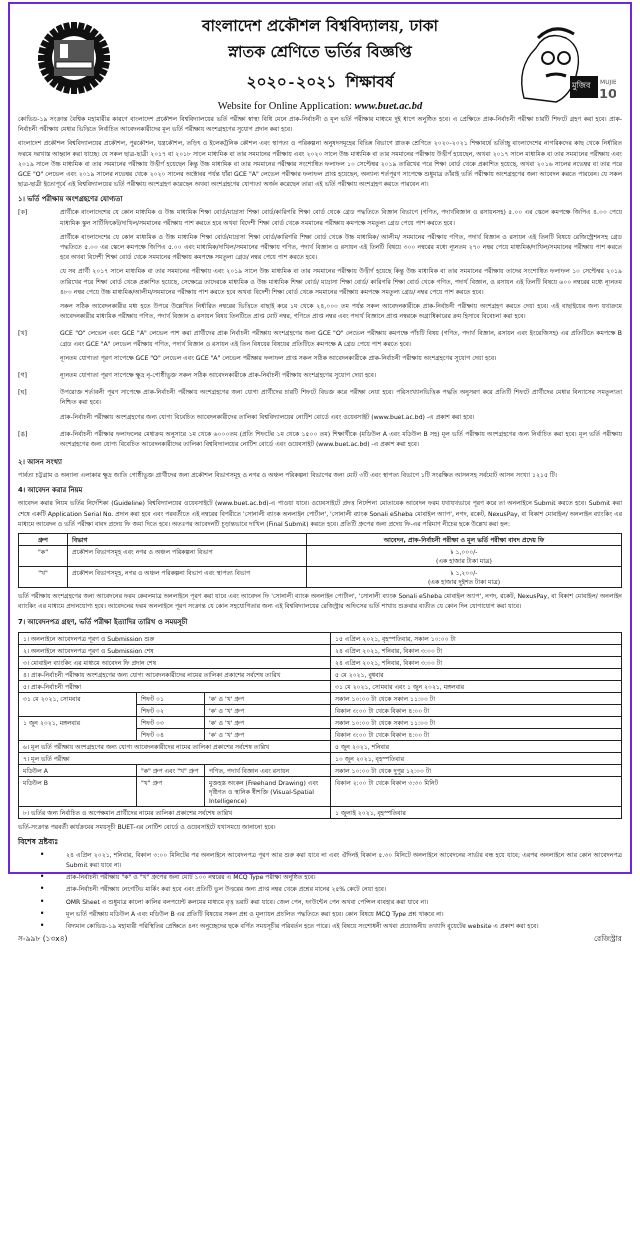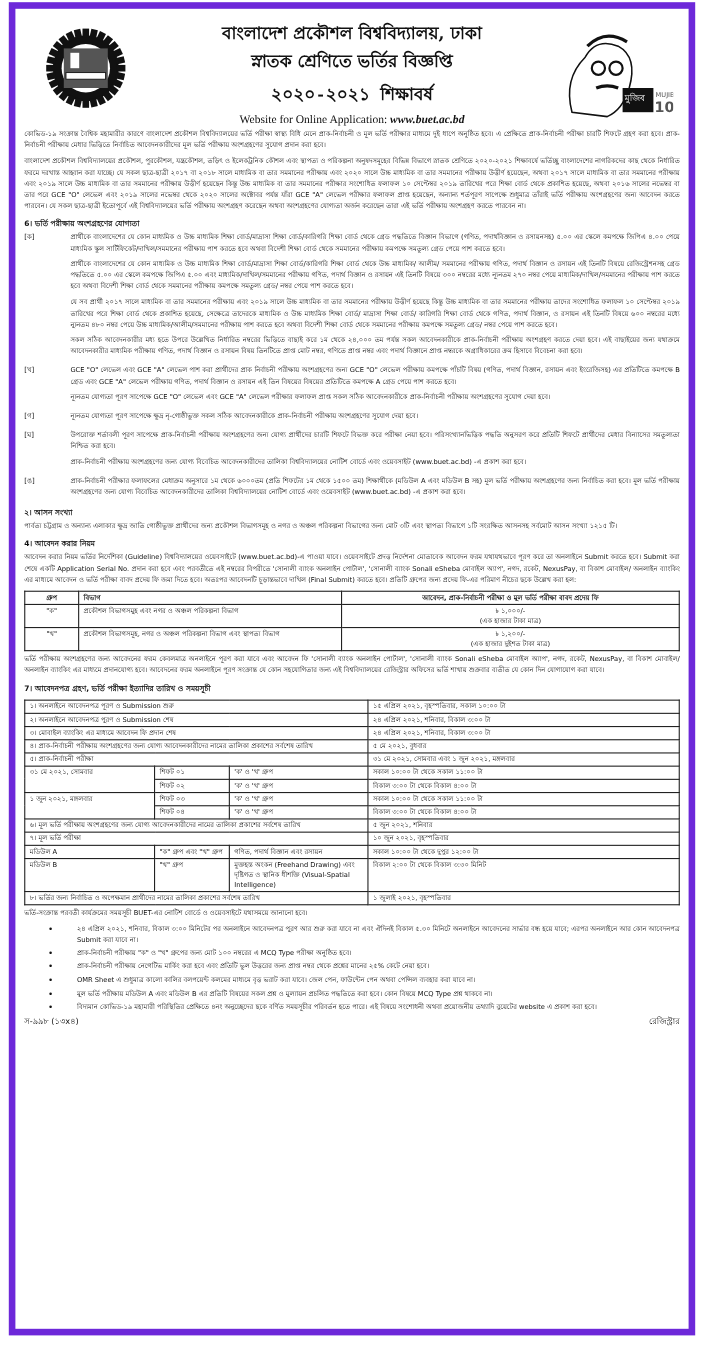--- a/index.html
+++ b/index.html
@@ -1,17 +1,17 @@
 <!DOCTYPE html>
 <html><head>
 <meta charset="utf-8">
 <style>
   html,body{margin:0;padding:0;background:#fff;}
   body{width:640px;height:1234px;overflow:hidden;font-family:"DejaVu Sans",sans-serif;color:#111;}
-  .page{position:absolute;left:8px;top:2px;width:624px;height:1212px;border:6px solid #6d28d9;box-sizing:border-box;padding:4px 8px;}
+  .page{position:absolute;left:8px;top:2px;width:624px;height:872px;border:2px solid #6d28d9;box-sizing:border-box;padding:4px 8px;}
   .hdr{position:relative;height:100px;text-align:center;}
   .logo{position:absolute;left:18px;top:6px;width:76px;height:76px;}
   .portrait{position:absolute;right:6px;top:4px;width:120px;height:86px;}
   .t1{font-family:"DejaVu Serif",serif;font-size:15.5px;font-weight:bold;margin-top:6px;}
   .t2{font-family:"DejaVu Serif",serif;font-size:15.5px;font-weight:bold;margin-top:0;}
   .t3{font-family:Liberation Mono, monospace;font-size:15.5px;font-weight:bold;margin-top:4px;}
   .web{font-family:"Liberation Serif",serif;font-size:10.5px;margin-top:4px;}
   .web b{font-weight:bold;font-style:italic;}
   p,.para{font-size:6.1px;line-height:10.2px;margin:0 0 4px 0;text-align:justify;}
   .sec{font-size:6.8px;font-weight:bold;margin:3px 0 2px 0;}
@@ -89,21 +89,21 @@
       <rect x="74" y="58" width="28" height="22" fill="#111"></rect>
       <text x="76" y="70" font-size="8" fill="#fff" font-family="DejaVu Sans, sans-serif">মুজিব</text>
       <text x="104" y="66" font-size="6" fill="#555" font-family="DejaVu Sans, sans-serif">MUJIB</text>
       <text x="103" y="80" font-size="13" fill="#555" font-family="DejaVu Sans, sans-serif" font-weight="bold">100</text>
     </svg>
   </div>
 
   <p>কোভিড-১৯ সংক্রান্ত বৈশ্বিক মহামারীর কারণে বাংলাদেশ প্রকৌশল বিশ্ববিদ্যালয়ের ভর্তি পরীক্ষা স্বাস্থ্য বিধি মেনে প্রাক-নির্বাচনী ও মূল ভর্তি পরীক্ষার মাধ্যমে দুই ধাপে অনুষ্ঠিত হবে। এ প্রেক্ষিতে প্রাক-নির্বাচনী পরীক্ষা চারটি শিফটে গ্রহণ করা হবে। প্রাক-নির্বাচনী পরীক্ষায় মেধার ভিত্তিতে নির্বাচিত আবেদনকারীদের মূল ভর্তি পরীক্ষায় অংশগ্রহণের সুযোগ প্রদান করা হবে।</p>
   <p>বাংলাদেশ প্রকৌশল বিশ্ববিদ্যালয়ের প্রকৌশল, পুরকৌশল, যন্ত্রকৌশল, তড়িৎ ও ইলেকট্রনিক কৌশল এবং স্থাপত্য ও পরিকল্পনা অনুষদসমূহের বিভিন্ন বিভাগে স্নাতক শ্রেণিতে ২০২০-২০২১ শিক্ষাবর্ষে ভর্তিচ্ছু বাংলাদেশের নাগরিকদের কাছ থেকে নির্ধারিত ফরমে দরখাস্ত আহ্বান করা যাচ্ছে। যে সকল ছাত্র-ছাত্রী ২০১৭ বা ২০১৮ সালে মাধ্যমিক বা তার সমমানের পরীক্ষায় এবং ২০২০ সালে উচ্চ মাধ্যমিক বা তার সমমানের পরীক্ষায় উত্তীর্ণ হয়েছেন, অথবা ২০১৭ সালে মাধ্যমিক বা তার সমমানের পরীক্ষায় এবং ২০১৯ সালে উচ্চ মাধ্যমিক বা তার সমমানের পরীক্ষায় উত্তীর্ণ হয়েছেন কিন্তু উচ্চ মাধ্যমিক বা তার সমমানের পরীক্ষার সংশোধিত ফলাফল ১০ সেপ্টেম্বর ২০১৯ তারিখের পরে শিক্ষা বোর্ড থেকে প্রকাশিত হয়েছে, অথবা ২০১৬ সালের নভেম্বর বা তার পরে GCE "O" লেভেল এবং ২০১৯ সালের নভেম্বর থেকে ২০২০ সালের অক্টোবর পর্যন্ত যাঁরা GCE "A" লেভেল পরীক্ষার ফলাফল প্রাপ্ত হয়েছেন, অন্যান্য শর্তপূরণ সাপেক্ষে শুধুমাত্র তাঁরাই ভর্তি পরীক্ষায় অংশগ্রহণের জন্য আবেদন করতে পারবেন। যে সকল ছাত্র-ছাত্রী ইতোপূর্বে এই বিশ্ববিদ্যালয়ের ভর্তি পরীক্ষায় অংশগ্রহণ করেছেন অথবা অংশগ্রহণের যোগ্যতা অর্জন করেছেন তারা এই ভর্তি পরীক্ষায় অংশগ্রহণ করতে পারবেন না।</p>
 
-  <div class="sec">6। ভর্তি পরীক্ষায় অংশগ্রহণের যোগ্যতা</div>
+  <div class="sec">১। ভর্তি পরীক্ষায় অংশগ্রহণের যোগ্যতা</div>
   <div id="elig">
       <div class="item">
         <div class="k">[ক]</div>
         <div class="b">
           <p>প্রার্থীকে বাংলাদেশের যে কোন মাধ্যমিক ও উচ্চ মাধ্যমিক শিক্ষা বোর্ড/মাদ্রাসা শিক্ষা বোর্ড/কারিগরি শিক্ষা বোর্ড থেকে গ্রেড পদ্ধতিতে বিজ্ঞান বিভাগে (গণিত, পদার্থবিজ্ঞান ও রসায়নসহ) ৫.০০ এর স্কেলে কমপক্ষে জিপিএ ৪.০০ পেয়ে মাধ্যমিক স্কুল সার্টিফিকেট/দাখিল/সমমানের পরীক্ষায় পাশ করতে হবে অথবা বিদেশী শিক্ষা বোর্ড থেকে সমমানের পরীক্ষায় কমপক্ষে সমতুল্য গ্রেড পেয়ে পাশ করতে হবে।</p>
           <p>প্রার্থীকে বাংলাদেশের যে কোন মাধ্যমিক ও উচ্চ মাধ্যমিক শিক্ষা বোর্ড/মাদ্রাসা শিক্ষা বোর্ড/কারিগরি শিক্ষা বোর্ড থেকে উচ্চ মাধ্যমিক/ আলীম/ সমমানের পরীক্ষায় গণিত, পদার্থ বিজ্ঞান ও রসায়ন এই তিনটি বিষয়ে রেজিস্ট্রেশনসহ গ্রেড পদ্ধতিতে ৫.০০ এর স্কেলে কমপক্ষে জিপিএ ৫.০০ এবং মাধ্যমিক/দাখিল/সমমানের পরীক্ষায় গণিত, পদার্থ বিজ্ঞান ও রসায়ন এই তিনটি বিষয়ে ৩০০ নম্বরের মধ্যে ন্যূনতম ২৭০ নম্বর পেয়ে মাধ্যমিক/দাখিল/সমমানের পরীক্ষায় পাশ করতে হবে অথবা বিদেশী শিক্ষা বোর্ড থেকে সমমানের পরীক্ষায় কমপক্ষে সমতুল্য গ্রেড/ নম্বর পেয়ে পাশ করতে হবে।</p>
           <p>যে সব প্রার্থী ২০১৭ সালে মাধ্যমিক বা তার সমমানের পরীক্ষায় এবং ২০১৯ সালে উচ্চ মাধ্যমিক বা তার সমমানের পরীক্ষায় উত্তীর্ণ হয়েছে কিন্তু উচ্চ মাধ্যমিক বা তার সমমানের পরীক্ষায় তাদের সংশোধিত ফলাফল ১০ সেপ্টেম্বর ২০১৯ তারিখের পরে শিক্ষা বোর্ড থেকে প্রকাশিত হয়েছে, সেক্ষেত্রে তাদেরকে মাধ্যমিক ও উচ্চ মাধ্যমিক শিক্ষা বোর্ড/ মাদ্রাসা শিক্ষা বোর্ড/ কারিগরি শিক্ষা বোর্ড থেকে গণিত, পদার্থ বিজ্ঞান, ও রসায়ন এই তিনটি বিষয়ে ৬০০ নম্বরের মধ্যে ন্যূনতম ৪৮০ নম্বর পেয়ে উচ্চ মাধ্যমিক/আলীম/সমমানের পরীক্ষায় পাশ করতে হবে অথবা বিদেশী শিক্ষা বোর্ড থেকে সমমানের পরীক্ষায় কমপক্ষে সমতুল্য গ্রেড/ নম্বর পেয়ে পাশ করতে হবে।</p>
           <p>সকল সঠিক আবেদনকারীর মধ্য হতে উপরে উল্লেখিত নির্ধারিত নম্বরের ভিত্তিতে বাছাই করে ১ম থেকে ২৪,০০০ তম পর্যন্ত সকল আবেদনকারীকে প্রাক-নির্বাচনী পরীক্ষায় অংশগ্রহণ করতে দেয়া হবে। এই বাছাইয়ের জন্য যথাক্রমে আবেদনকারীর মাধ্যমিক পরীক্ষায় গণিত, পদার্থ বিজ্ঞান ও রসায়ন বিষয় তিনটিতে প্রাপ্ত মোট নম্বর, গণিতে প্রাপ্ত নম্বর এবং পদার্থ বিজ্ঞানে প্রাপ্ত নম্বরকে অগ্রাধিকারের ক্রম হিসাবে বিবেচনা করা হবে।</p>
         </div>
       </div>
@@ -240,20 +240,21 @@
           <td colspan="1">বিকাল ২:০০ টা থেকে বিকাল ৩:৩০ মিনিট</td>
         </tr>
         <tr>
           <td colspan="3">৮। ভর্তির জন্য নির্বাচিত ও অপেক্ষমান প্রার্থীদের নামের তালিকা প্রকাশের সর্বশেষ তারিখ</td>
           <td colspan="1">১ জুলাই ২০২১, বৃহস্পতিবার</td>
         </tr>
       </tbody>
   </table>
   <p style="margin-top:3px">ভর্তি-সংক্রান্ত পরবর্তী কার্যক্রমের সময়সূচী BUET-এর নোটিশ বোর্ডে ও ওয়েবসাইটে যথাসময়ে জানানো হবে।</p>
 
+  <div class="sec" style="font-size:7.5px">বিশেষ দ্রষ্টব্যঃ</div>
   <div id="notes">
       <div class="bul">
         <div class="dot">•</div>
         <p style="flex: 1 1 0%; margin: 0px;">২৪ এপ্রিল ২০২১, শনিবার, বিকাল ৩:০০ মিনিটের পর অনলাইনে আবেদনপত্র পূরণ আর শুরু করা যাবে না এবং ঐদিনই বিকাল ৫.৩০ মিনিটে অনলাইনে আবেদনের সার্ভার বন্ধ হয়ে যাবে; এরপর অনলাইনে আর কোন আবেদনপত্র Submit করা যাবে না।</p>
       </div>
       <div class="bul">
         <div class="dot">•</div>
         <p style="flex: 1 1 0%; margin: 0px;">প্রাক-নির্বাচনী পরীক্ষায় "ক" ও "খ" গ্রুপের জন্য মোট ১০০ নম্বরের এ MCQ Type পরীক্ষা অনুষ্ঠিত হবে।</p>
       </div>
       <div class="bul">

